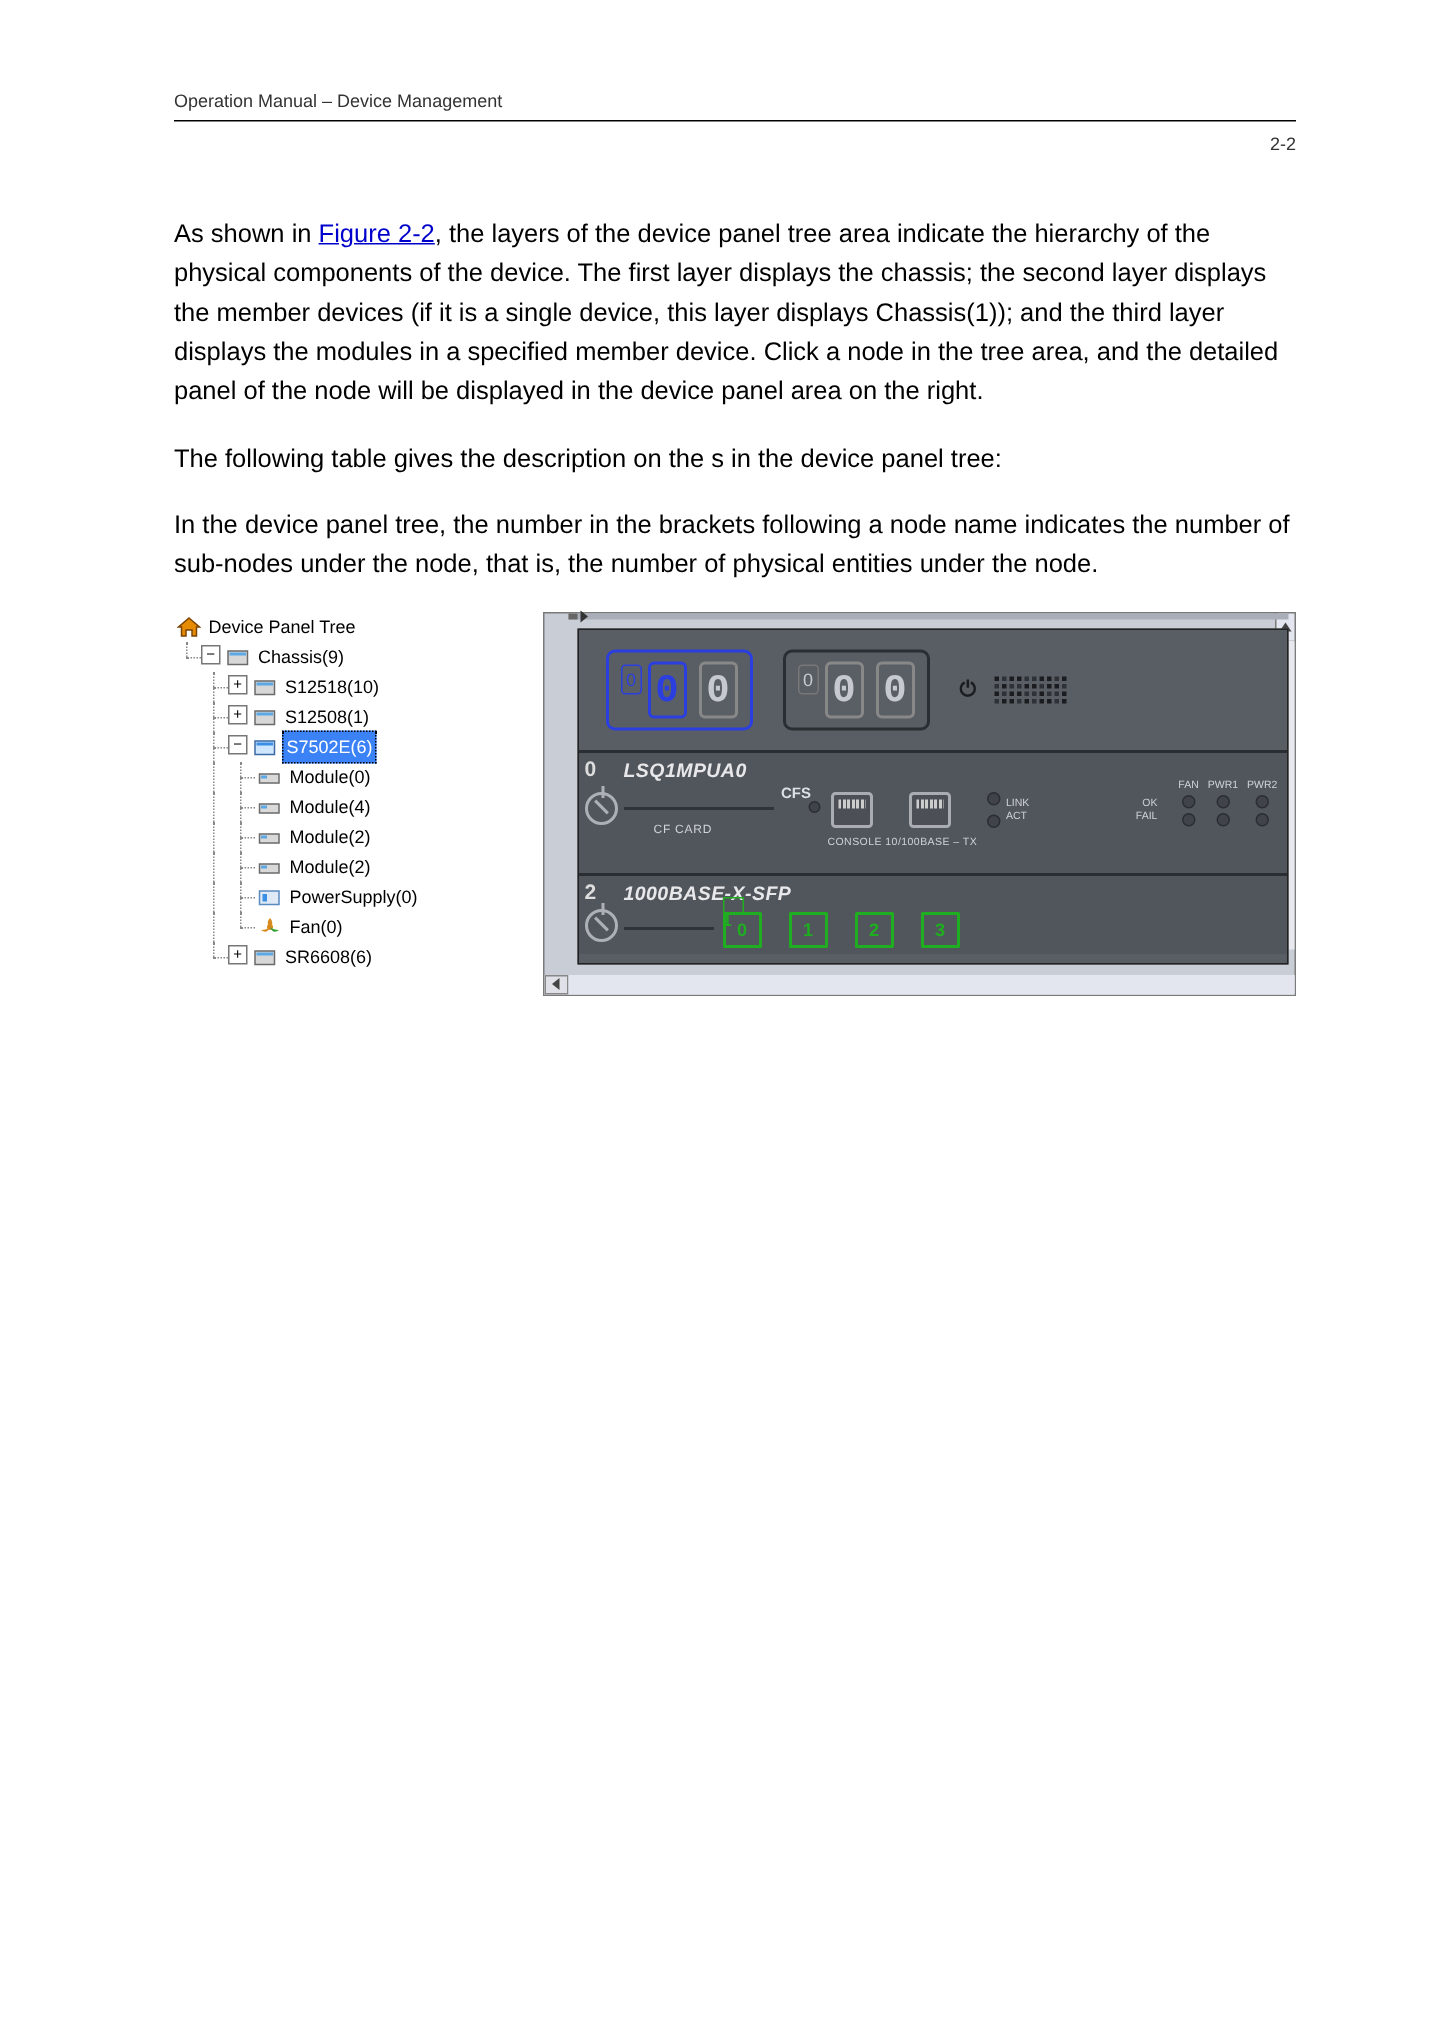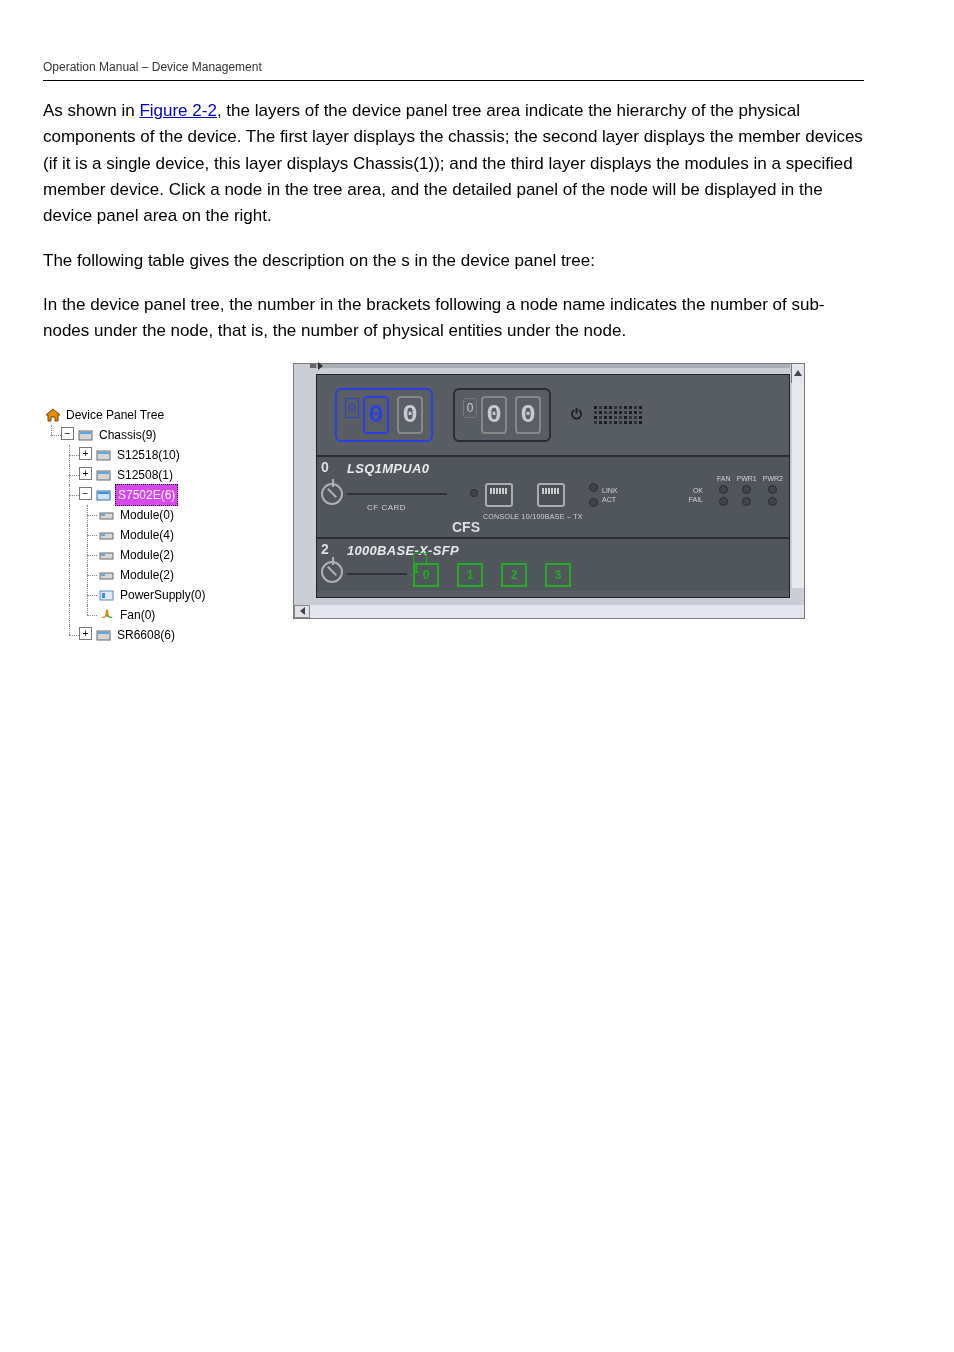--- a/index.html
+++ b/index.html
@@ -4,21 +4,21 @@
 <style>
   body {
     margin: 0;
     padding: 0;
     font-family: Arial, Helvetica, sans-serif;
     background: #ffffff;
     width: 954px;
   }
   .page {
     width: 954px;
-    padding: 60px 90px 100px 43px;
+    padding: 60px 90px 100px 116px;
     box-sizing: border-box;
   }
   .header-line {
     border-bottom: 1px solid #000;
     margin-bottom: 8px;
   }
   .header-bar {
     display: flex;
     justify-content: space-between;
     font-size: 12px;
@@ -57,21 +57,20 @@
   }
 
   
   .tree {
     width: 232px;
     font-family: Tahoma, Arial, sans-serif;
     font-size: 12px;
     line-height: 20px;
     color: #000;
     user-select: none;
-    margin-top: 42px;
   }
   .tree-row {
     display: flex;
     align-items: center;
     white-space: nowrap;
     height: 20px;
   }
   .tree-ind {
     display: inline-block;
     width: 18px;
@@ -135,21 +134,21 @@
     height: 14px;
     margin: 0 3px 0 2px;
     vertical-align: middle;
     position:relative;
   }
   .tree-label {
     vertical-align: middle;
     padding: 0 2px;
   }
   .tree-label.selected{
-    background:#d946ef;
+    background:#3b82f6;
     color:#fff;
     border:1px dotted #000;
     padding:0 2px;
   }
 
   
   .panel-wrap{
     width:512px;
   }
   .panel-outer{
@@ -262,21 +261,21 @@
     position:absolute;left:4px;top:26px;width:18px;height:18px;border:2px solid #adb1b7;border-radius:50%;
   }
   .eject::after{
     content:"";position:absolute;left:3px;top:7px;width:12px;height:2px;background:#adb1b7;transform:rotate(45deg);
   }
   .eject::before{
     content:"";position:absolute;left:9px;top:-6px;width:2px;height:8px;background:#adb1b7;
   }
   .hbar{ position:absolute;left:30px;top:36px;width:100px;height:2px;background:#303338; }
 
-  .cfs-label{position:absolute;left:135px;top:22px;font-size:14px;color:#dcdfe3;font-weight:bold;margin-top:40px;}
+  .cfs-label{position:absolute;left:135px;top:22px;font-size:10px;color:#dcdfe3;font-weight:bold;}
   .cfs-led{position:absolute;left:153px;top:32px;width:6px;height:6px;border:1px solid #2a2e33;border-radius:50%;background:#40444a;}
   .cfcard{position:absolute;left:50px;top:46px;font-size:8px;color:#cfd2d6;letter-spacing:0.5px;}
   .rj45{
     width:28px;height:24px;border:2px solid #a9adb2;border-radius:3px;
     display:flex;align-items:flex-start;justify-content:center;padding-top:3px;
     box-sizing:border-box;background:#4c5056;
   }
   .rj45 .pins{width:18px;height:6px;background:repeating-linear-gradient(90deg,#ccc 0 2px,transparent 2px 3px);}
   .rj45-wrap{position:absolute;top:26px;display:flex;gap:24px;}
   .rj45-wrap.a{left:168px;}
@@ -306,20 +305,21 @@
 </style>
 </head>
 <body>
 
 <div class="page">
 
   <div class="header-bar">
     <span>Operation Manual – Device Management</span>
   </div>
   <div class="header-line"></div>
+  <div class="page-number">2-2</div>
 
   <p class="body-text">
     <span>As shown in </span><span class="link">Figure 2-2</span><span>, the layers of the device panel tree area indicate the hierarchy of the physical components of the device. The first layer displays the chassis; the second layer displays the member devices (if it is a single device, this layer displays Chassis(1)); and the third layer displays the modules in a specified member device. Click a node in the tree area, and the detailed panel of the node will be displayed in the device panel area on the right.</span>
   </p>
   <p class="body-text">The following table gives the description on the s in the device panel tree:</p>
   <p class="body-text">In the device panel tree, the number in the brackets following a node name indicates the number of sub-nodes under the node, that is, the number of physical entities under the node.</p>
 
 
   <div class="figure-wrap">
 

